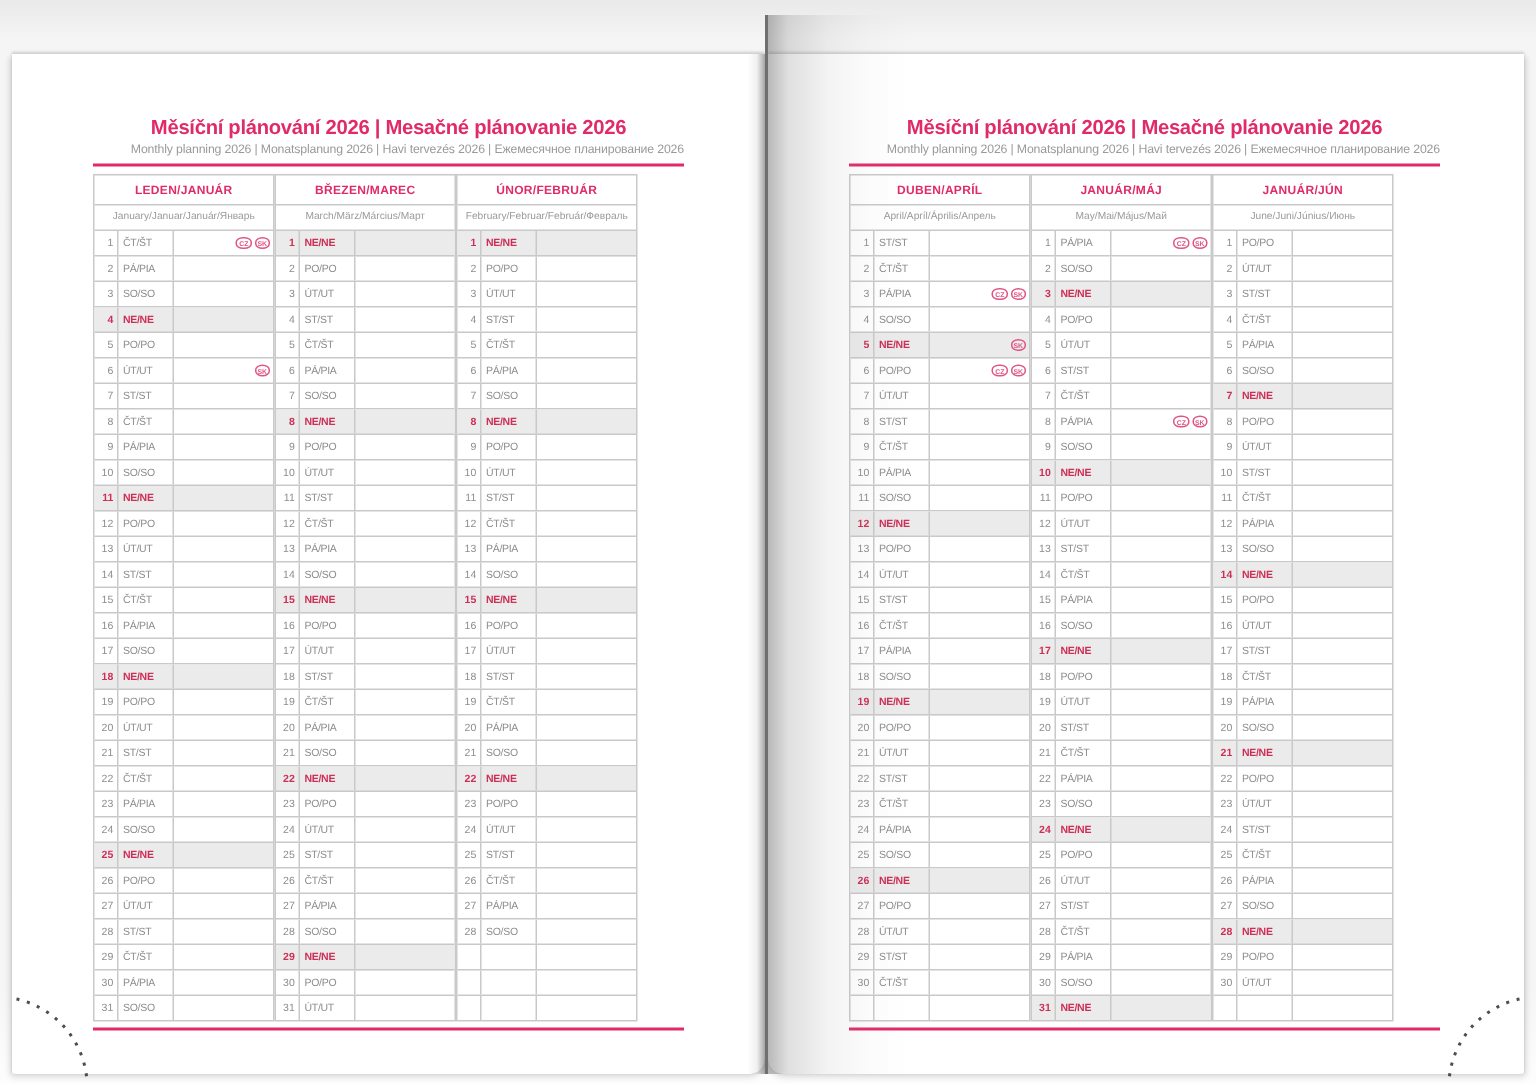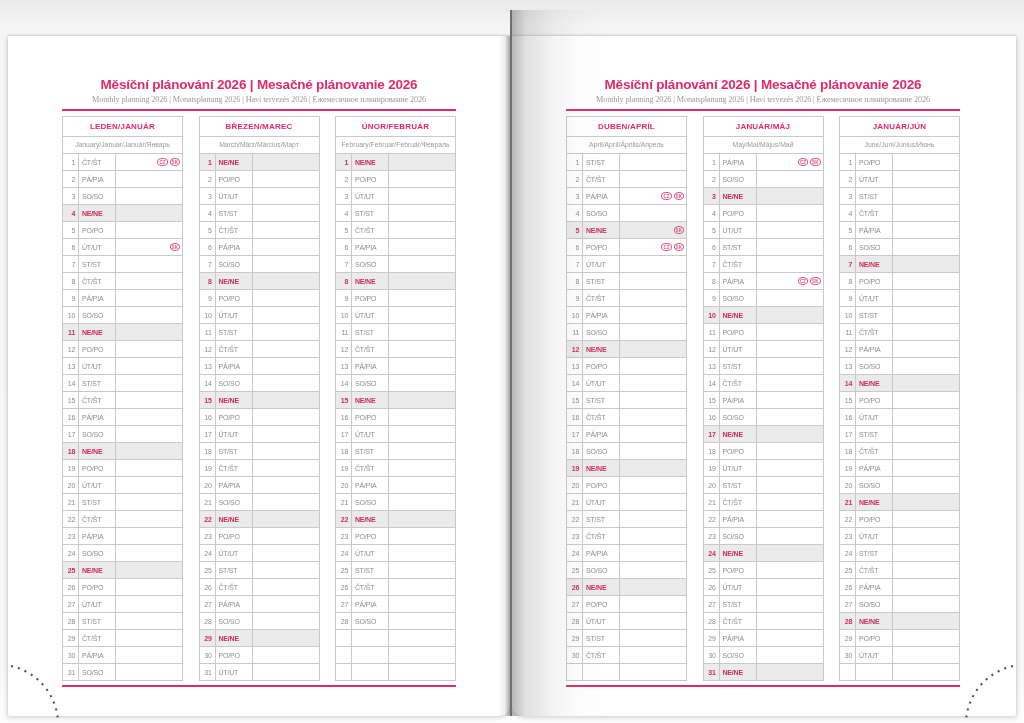--- a/index.html
+++ b/index.html
@@ -20,23 +20,23 @@
   .page{position:absolute;top:10px;height:680px;background:#fff;margin-top:26px;}
   .page-left{left:8px;width:502px;border-radius:0 0 10px 2px;box-shadow:0 -1px 2px rgba(0,0,0,.15),-1px 2px 4px rgba(0,0,0,.15);}
   .page-left::after{content:"";position:absolute;right:0;top:0;bottom:0;width:12px;pointer-events:none;
     background:linear-gradient(90deg,rgba(0,0,0,0) 0,rgba(0,0,0,.06) 55%,rgba(0,0,0,.35) 100%);}
   .spine-line{position:absolute;left:510px;top:10px;width:2px;height:706px;background:#6f6f6f;}
   .page-right{left:512px;width:504px;border-radius:0 0 2px 10px;box-shadow:0 -1px 2px rgba(0,0,0,.15),1px 2px 4px rgba(0,0,0,.15);}
   .spine-shadow{position:absolute;left:512px;top:10px;width:95px;height:706px;z-index:5;pointer-events:none;
     background:linear-gradient(90deg,rgba(85,85,85,.42) 0,rgba(110,110,110,.22) 14%,rgba(140,140,140,.10) 42%,rgba(160,160,160,.04) 70%,rgba(160,160,160,0) 100%);}
   .content{position:absolute;left:54px;top:0;width:394px;}
   .page-title{margin-top:41px;text-align:center;font-size:13.5px;font-weight:bold;color:var(--accent);letter-spacing:-0.2px;white-space:nowrap;}
-  .page-subtitle{margin-top:3px;text-align:center;font-size:8.2px;color:var(--langs);letter-spacing:-0.1px;white-space:nowrap;font-family:Liberation Serif, serif;}
+  .page-subtitle{margin-top:3px;text-align:right;font-size:8.2px;color:var(--langs);letter-spacing:-0.1px;white-space:nowrap;}
   .rule{margin-top:5px;height:2px;background:var(--accent);}
-  .months{display:flex;justify-content:space-between;margin-top:5px;border-radius:25px;}
+  .months{display:flex;margin-top:5px;border-radius:25px;}
   .month{width:121px;border:1px solid var(--border);background:transparent;box-sizing:border-box;}
   .month-name{height:19px;line-height:19px;text-align:center;font-size:8px;font-weight:bold;color:var(--accent);border-bottom:1px solid var(--border);letter-spacing:.2px;white-space:nowrap;}
   .month-langs{height:16px;line-height:16px;text-align:center;font-size:6.8px;color:var(--langs);border-bottom:1px solid var(--border);white-space:nowrap;}
   .row{display:flex;height:17px;box-sizing:border-box;border-bottom:1px solid var(--border);font-size:7px;color:var(--day);align-items:stretch;}
   .rows .row:last-child{border-bottom:none;height:16px;}
   .c-num{width:16px;border-right:1px solid var(--border);box-sizing:border-box;display:flex;align-items:center;justify-content:flex-end;padding-right:2.5px;}
   .c-day{width:37px;border-right:1px solid var(--border);box-sizing:border-box;display:flex;align-items:center;padding-left:3px;letter-spacing:-0.2px;white-space:nowrap;}
   .c-note{flex:1;display:flex;align-items:center;justify-content:flex-end;padding-right:2px;}
   .row.sunday{background:var(--sunbg);}
   .row.sunday .c-num,.row.sunday .c-day{color:var(--sun);font-weight:bold;}

